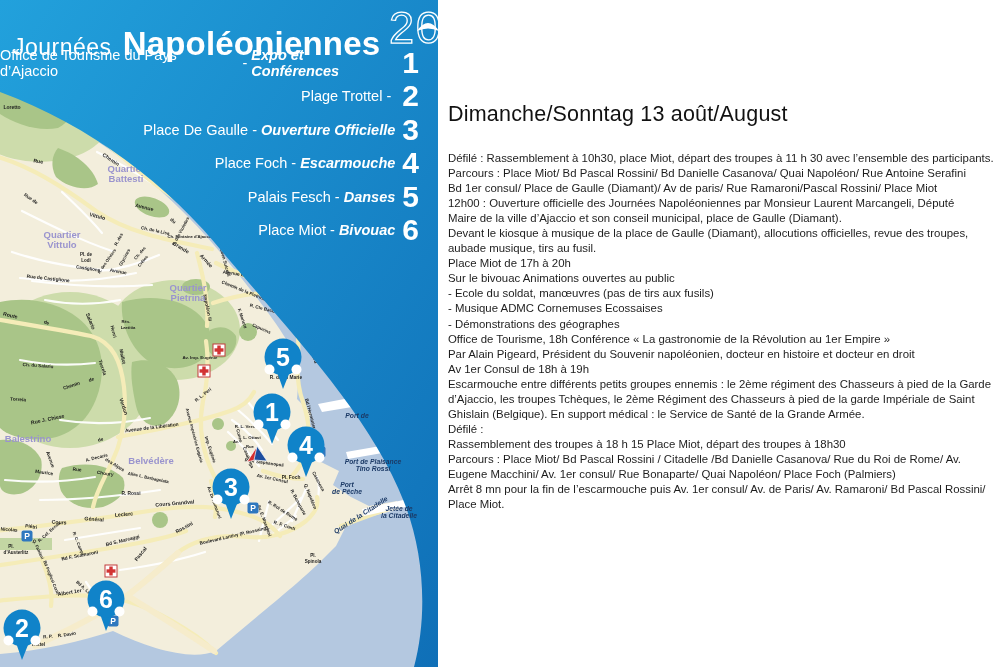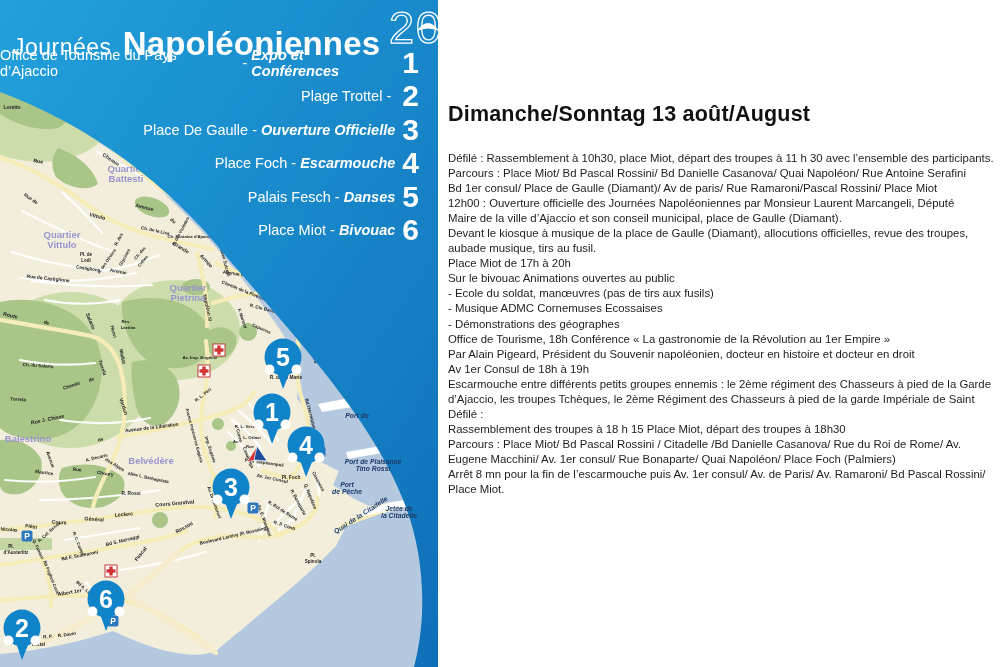--- a/index.html
+++ b/index.html
@@ -20,21 +20,21 @@
   #brand svg{margin-left:8px;vertical-align:-8px;}
   #year-text{font-family:"Liberation Sans",sans-serif;font-size:45px;letter-spacing:2px;fill:none;stroke:#fff;stroke-width:1.25px;}
   
   #legend{position:absolute;right:19px;top:46px;}
   .lrow{height:33.5px;display:flex;align-items:center;justify-content:flex-end;color:#fff;font-size:14.5px;}
   .lsep{white-space:pre;}
   .lact{font-weight:700;font-style:italic;}
   .lnum{font-size:30px;font-weight:700;margin-left:7px;line-height:1;}
   
   #right-panel{position:absolute;left:438px;top:0;width:562px;height:667px;background:#fff;}
-  #date-heading{position:absolute;left:10px;top:102px;margin:0;font-size:21.5px;font-weight:700;color:#111;letter-spacing:.2px;}
+  #date-heading{position:absolute;left:10px;top:102px;margin:0;font-size:21.5px;font-weight:400;color:#111;letter-spacing:.2px;}
   #program{position:absolute;left:10px;top:151px;width:548px;font-size:11.4px;line-height:15.05px;color:#1d1d1d;}
 </style>
 </head>
 <body>
 
 <div id="page">
 
   <div id="map-col">
     <svg id="mapsvg" width="438" height="667" viewBox="0 0 438 667">
       <defs>
@@ -419,20 +419,21 @@
         <div class="pline">Office de Tourisme, 18h Conférence « La gastronomie de la Révolution au 1er Empire »</div>
 
         <div class="pline">Par Alain Pigeard, Président du Souvenir napoléonien, docteur en histoire et docteur en droit</div>
 
         <div class="pline">Av 1er Consul de 18h à 19h</div>
 
         <div class="pline">Escarmouche entre différents petits groupes ennemis : le 2ème régiment des Chasseurs à pied de la Garde</div>
 
         <div class="pline">d’Ajaccio, les troupes Tchèques, le 2ème Régiment des Chasseurs à pied de la garde Impériale de Saint</div>
 
+        <div class="pline">Ghislain (Belgique). En support médical : le Service de Santé de la Grande Armée.</div>
 
         <div class="pline">Défilé :</div>
 
         <div class="pline">Rassemblement des troupes à 18 h 15 Place Miot, départ des troupes à 18h30</div>
 
         <div class="pline">Parcours : Place Miot/ Bd Pascal Rossini / Citadelle /Bd Danielle Casanova/ Rue du Roi de Rome/ Av.</div>
 
         <div class="pline">Eugene Macchini/ Av. 1er consul/ Rue Bonaparte/ Quai Napoléon/ Place Foch (Palmiers)</div>
 
         <div class="pline">Arrêt 8 mn pour la fin de l’escarmouche puis Av. 1er consul/ Av. de Paris/ Av. Ramaroni/ Bd Pascal Rossini/</div>

